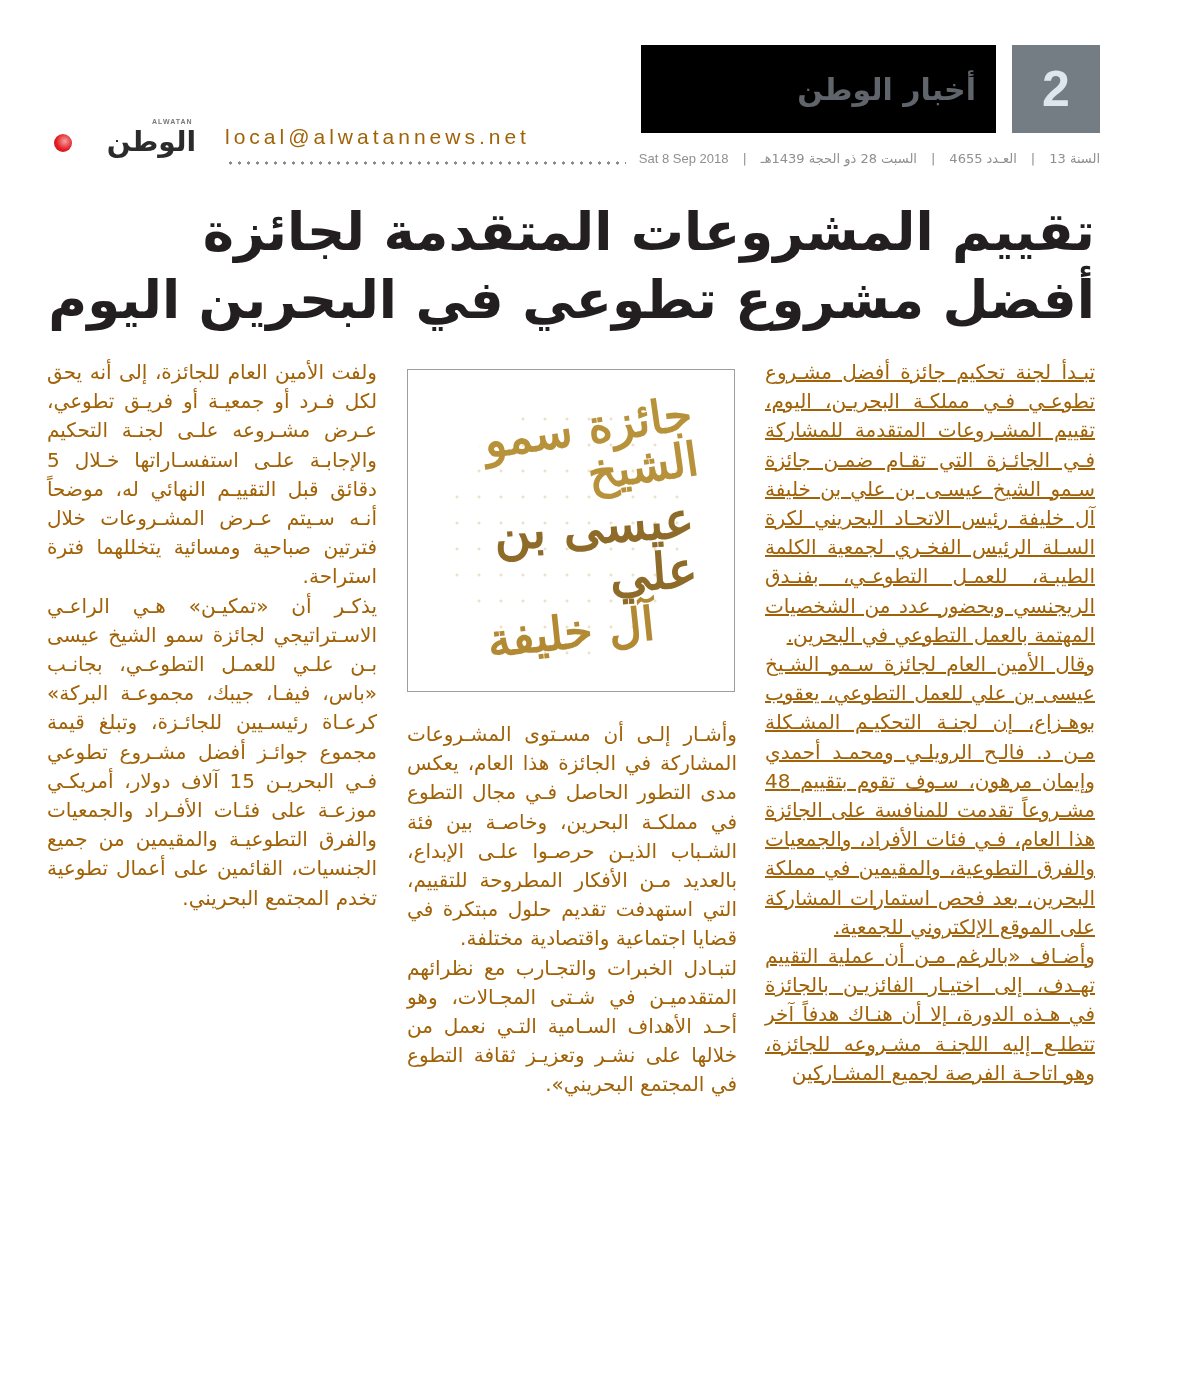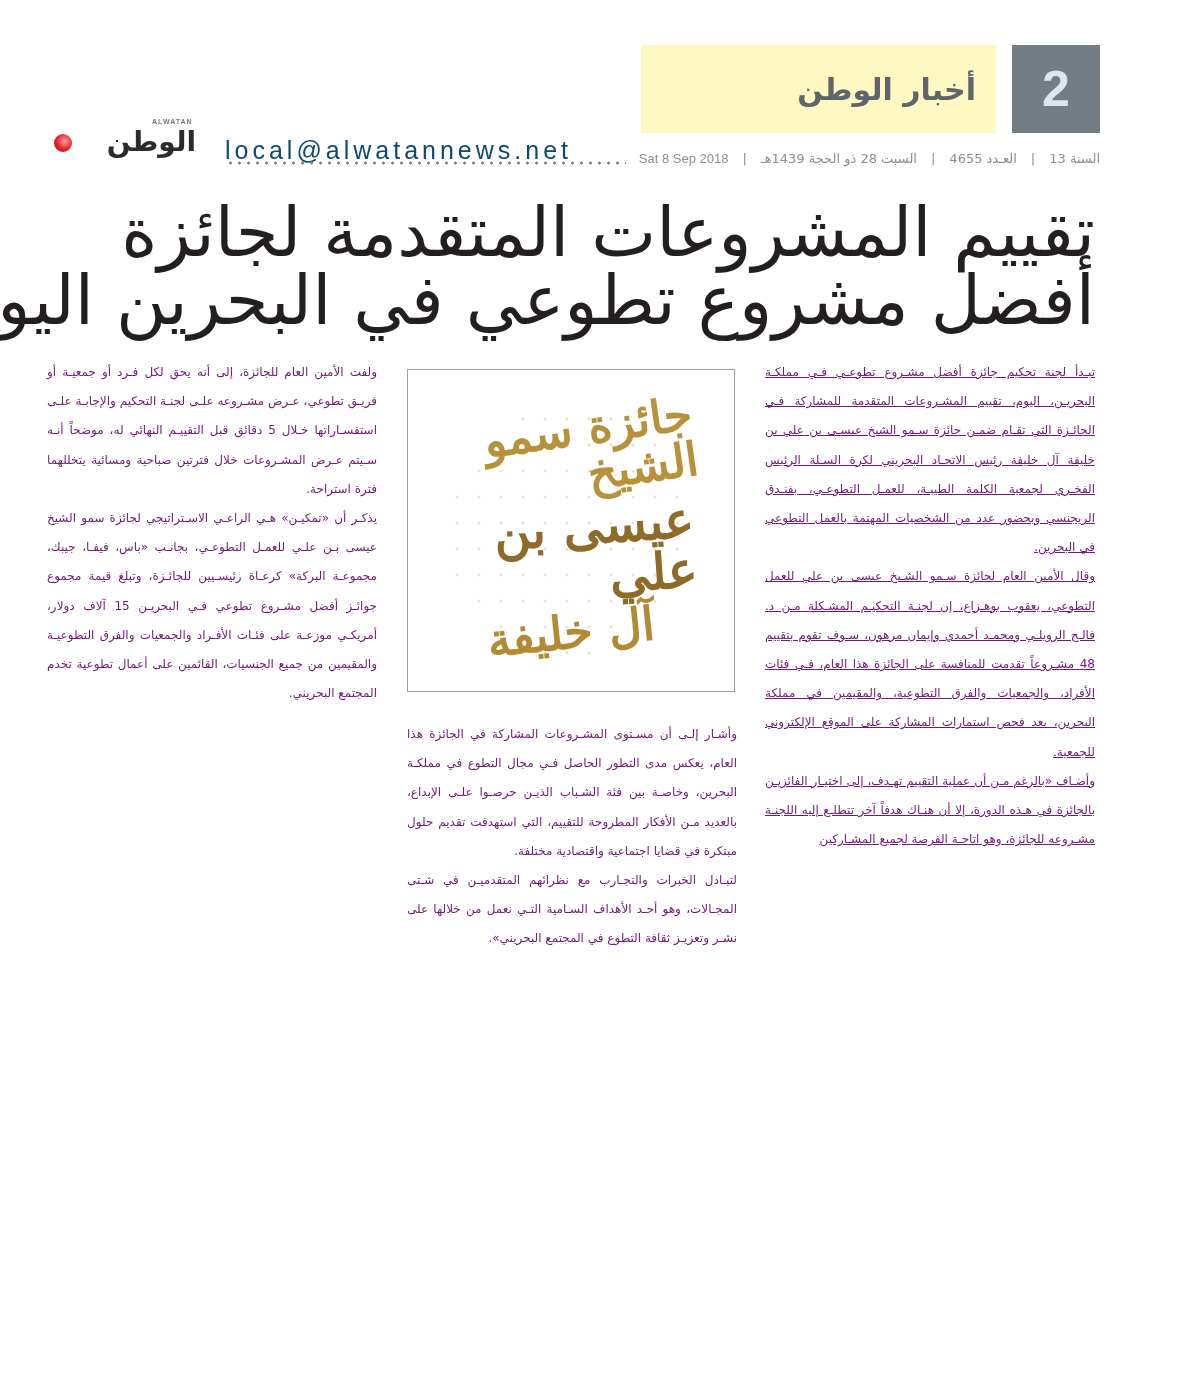--- a/index.html
+++ b/index.html
@@ -18,31 +18,31 @@
   .logo-ar {
     position: absolute; right: 0; top: 2px; font-size: 28px; line-height: 44px;
     font-weight: bold; color: #2b2b2b; direction: rtl; letter-spacing: -1px;
     font-family: "DejaVu Sans", sans-serif;
   }
   .logo-dot {
     position: absolute; left: 10px; top: 16px; width: 18px; height: 18px;
     border-radius: 50%; background: radial-gradient(circle at 60% 40%, #f6a0a0 0, #e31e24 55%, #b5121b 100%);
   }
   .email {
-    position: absolute; left: 225px; top: 136px; font-size: 25px; letter-spacing: 4px;
-    color: #0c4a6e; font-family: "Liberation Sans", sans-serif; font-weight: normal;
+    position: absolute; left: 225px; top: 125px; font-size: 21px; letter-spacing: 4px;
+    color: #a16207; font-family: "Liberation Sans", sans-serif; font-weight: normal;
   }
   .dots {
     position: absolute; left: 226px; top: 160px; width: 400px; height: 6px;
     background-image: radial-gradient(circle, #8a8a8a 1.4px, transparent 1.8px);
     background-size: 9px 6px; background-repeat: repeat-x;
   }
   .section-box {
     position: absolute; left: 641px; top: 45px; width: 355px; height: 88px;
-    background: #fef9c3; display: flex; align-items: center; justify-content: flex-end;
+    background: #000000; display: flex; align-items: center; justify-content: flex-end;
     padding-right: 20px; box-sizing: border-box;
   }
   .section-title {
     font-size: 30px; font-weight: bold; color: #5f656b; direction: rtl;
   }
   .page-num-box {
     position: absolute; left: 1012px; top: 45px; width: 88px; height: 88px;
     background: #757d84; display: flex; align-items: center; justify-content: center;
   }
   .page-num {
@@ -51,29 +51,29 @@
   .dateline {
     position: absolute; right: 100px; top: 151px; font-size: 13px; color: #8f8f8f;
     direction: rtl; white-space: nowrap; display: flex; gap: 10px; align-items: center;
   }
   .dateline .sep { color: #8f8f8f; padding: 0 4px; }
   .dateline .latin { direction: ltr; font-family: "Liberation Sans", sans-serif; font-size: 13px; }
 
   
   .headline {
     position: absolute; right: 105px; top: 198px; width: 1020px; direction: rtl;
-    text-align: right; font-size: 69px; line-height: 68px; font-weight: normal; color: #231f20;
+    text-align: right; font-size: 53px; line-height: 68px; font-weight: bold; color: #231f20;
     letter-spacing: -0.5px;
   }
   .headline div { white-space: nowrap; }
 
   
   .col {
     position: absolute; top: 358px; width: 330px; direction: rtl; text-align: justify;
-    text-align-last: right; font-size: 12px; line-height: 29.2px; color: #701a75;
+    text-align-last: right; font-size: 20px; line-height: 29.2px; color: #a16207;
   }
   .col p { margin: 0; }
   .col-right { left: 765px; text-decoration: underline; }
   .col-middle { left: 407px; top: 720px; }
   .col-left { left: 47px; }
 
   
   .photo {
     position: absolute; left: 407px; top: 369px; width: 328px; height: 323px;
     border: 1px solid #9e9e9e; box-sizing: border-box; background: #fff;

